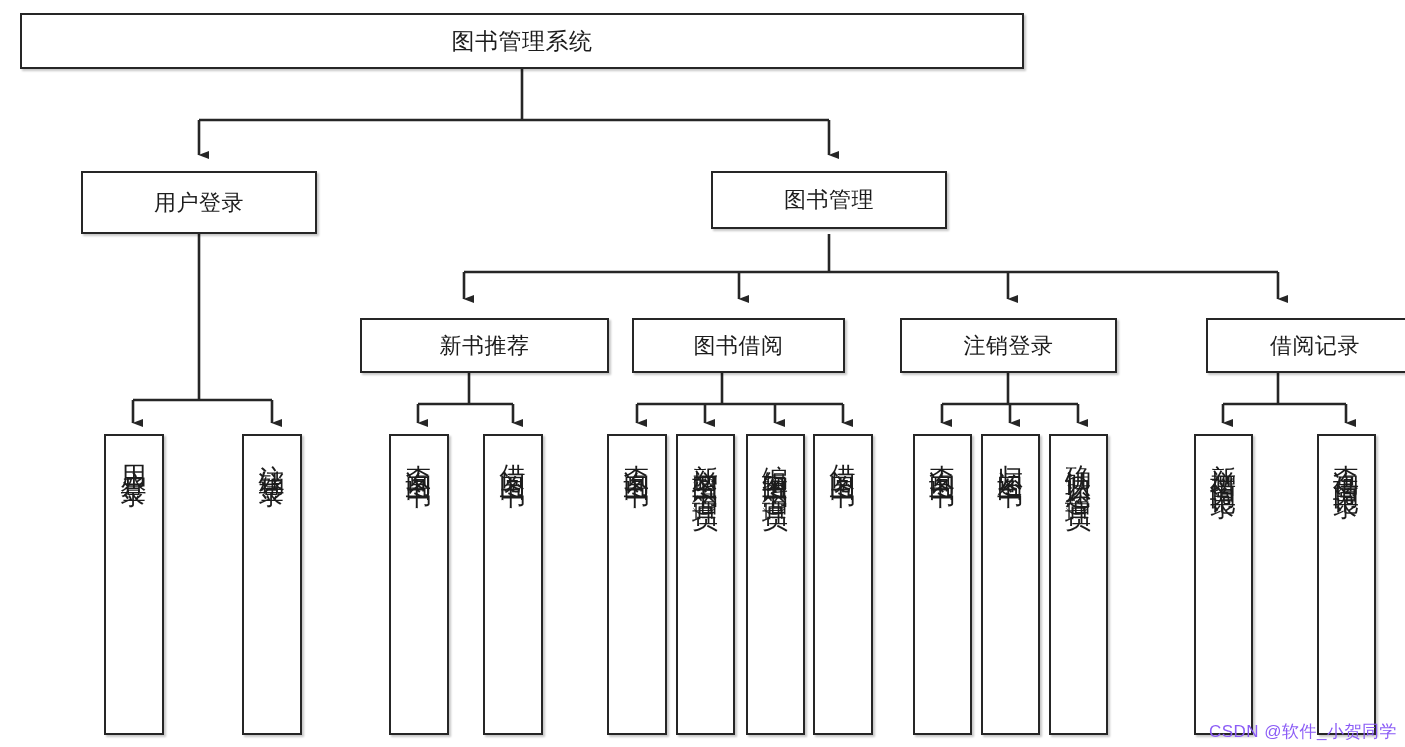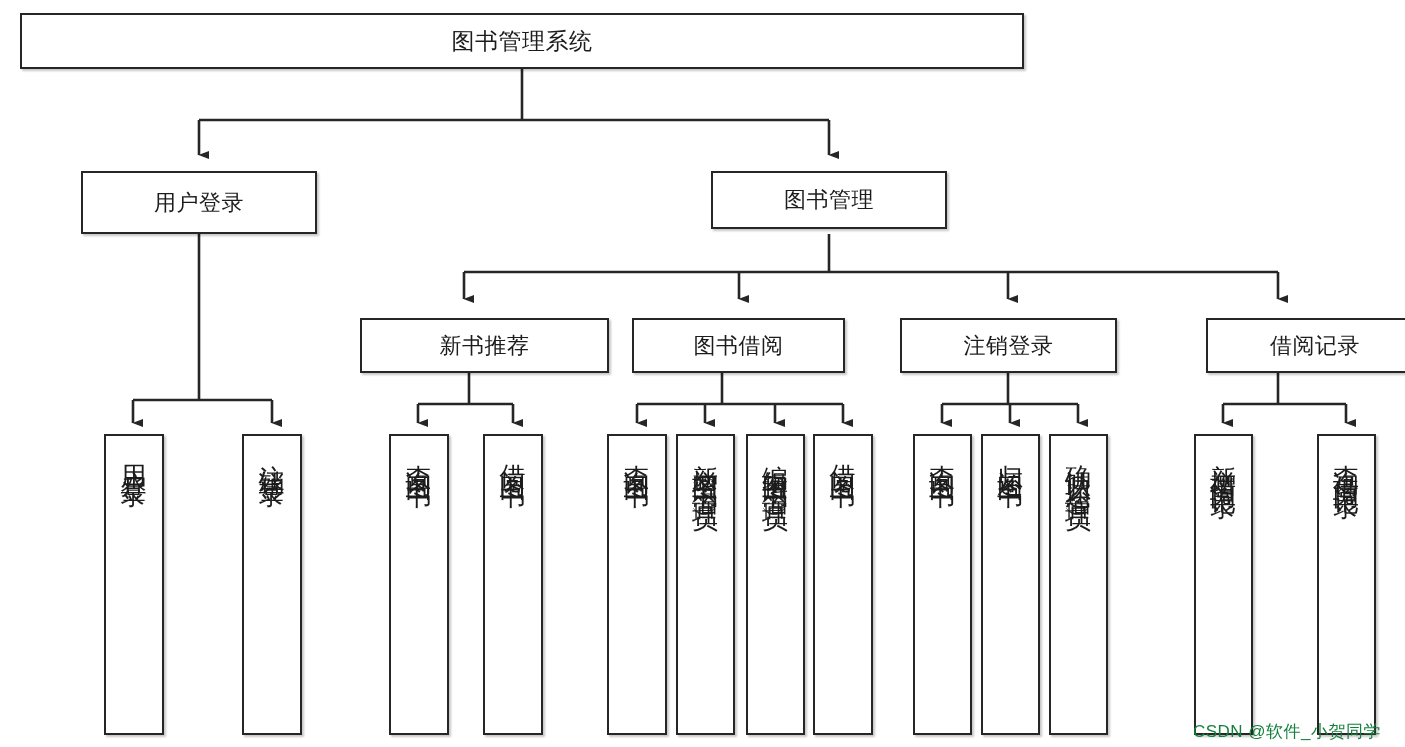--- a/index.html
+++ b/index.html
@@ -60,24 +60,24 @@
   .node.vert .lbl {
     writing-mode: vertical-rl;
     text-orientation: upright;
     font-size: 26px;
     line-height: 1;
     letter-spacing: 6px;
     white-space: nowrap;
   }
   .watermark {
     position: absolute;
-    right: 24px;
+    right: 8px;
     bottom: 4px;
     font-size: 17px;
-    color: #15803d;
+    color: #8b5cf6;
     letter-spacing: 0.5px;
     white-space: nowrap;
     z-index: 3;
     font-family: "Liberation Sans", "DejaVu Sans", sans-serif;
   }
 </style>
 </head>
 <body>
 
 <div id="canvas">

